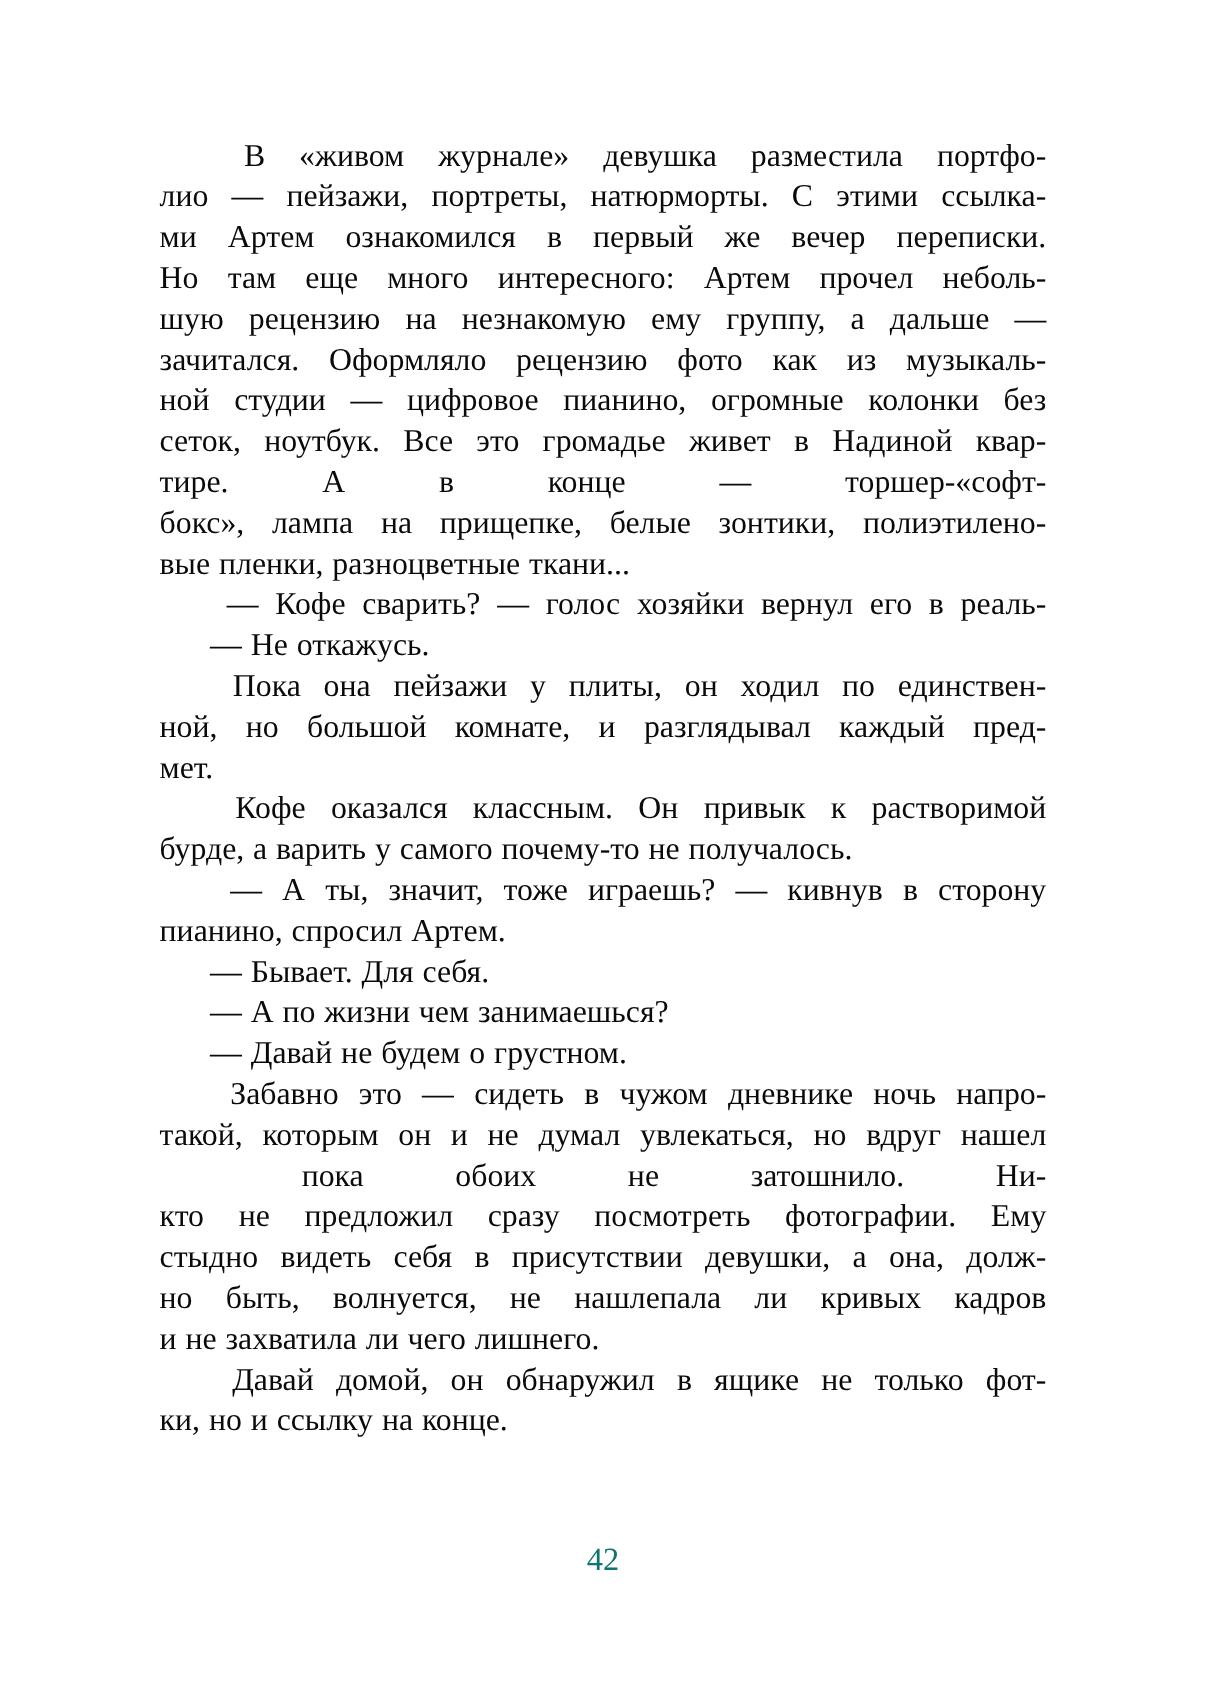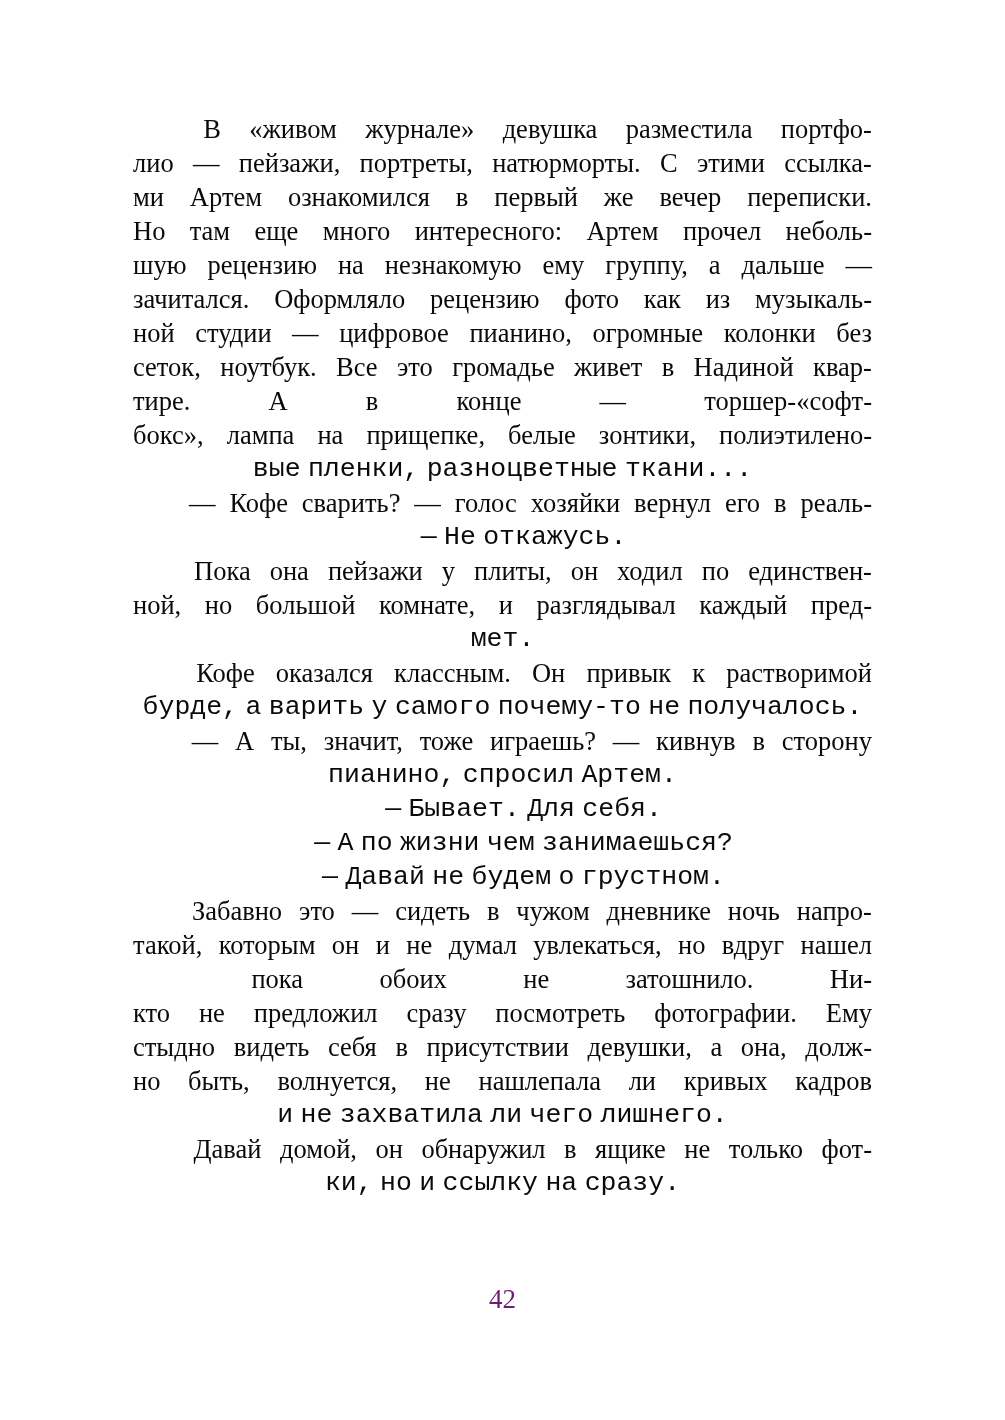--- a/index.html
+++ b/index.html
@@ -37,40 +37,39 @@
   .line > .w {
     display: inline-block;
   }
   
   .line.just {
     justify-content: space-between;
   }
   .line.just > .w { flex: 0 0 auto; }
   
   .line.flush {
-    justify-content: center;
-    font-family: Liberation Mono, monospace;
+    justify-content: flex-start;
   }
   .line.flush > .w + .w { margin-left: 0.28em; }
   
   .indent {
     display: inline-block;
     flex: 0 0 auto;
     width: 42px;
   }
   .folio {
     position: absolute;
     top: 1282px;
     left: 0;
     width: 1005px;
     text-align: center;
     font-family: "Liberation Serif", "DejaVu Serif", serif;
     font-size: 27px;
     line-height: 34px;
-    color: #701a75;
+    color: #0f766e;
   }
 </style>
 </head>
 <body>
 
 <div class="page">
 
   <div class="text-column" id="text-column">
       <div class="line just">
         <span class="indent"></span>
@@ -363,19 +362,19 @@
         <span class="w">не</span>
         <span class="w">только</span>
         <span class="w">фот-</span>
       </div>
       <div class="line flush">
         <span class="w">ки,</span>
         <span class="w">но</span>
         <span class="w">и</span>
         <span class="w">ссылку</span>
         <span class="w">на</span>
-        <span class="w">сразу.</span>
+        <span class="w">конце.</span>
       </div>
     </div>
 
   <div class="folio">42</div>
 
 </div>
 
 </body></html>

